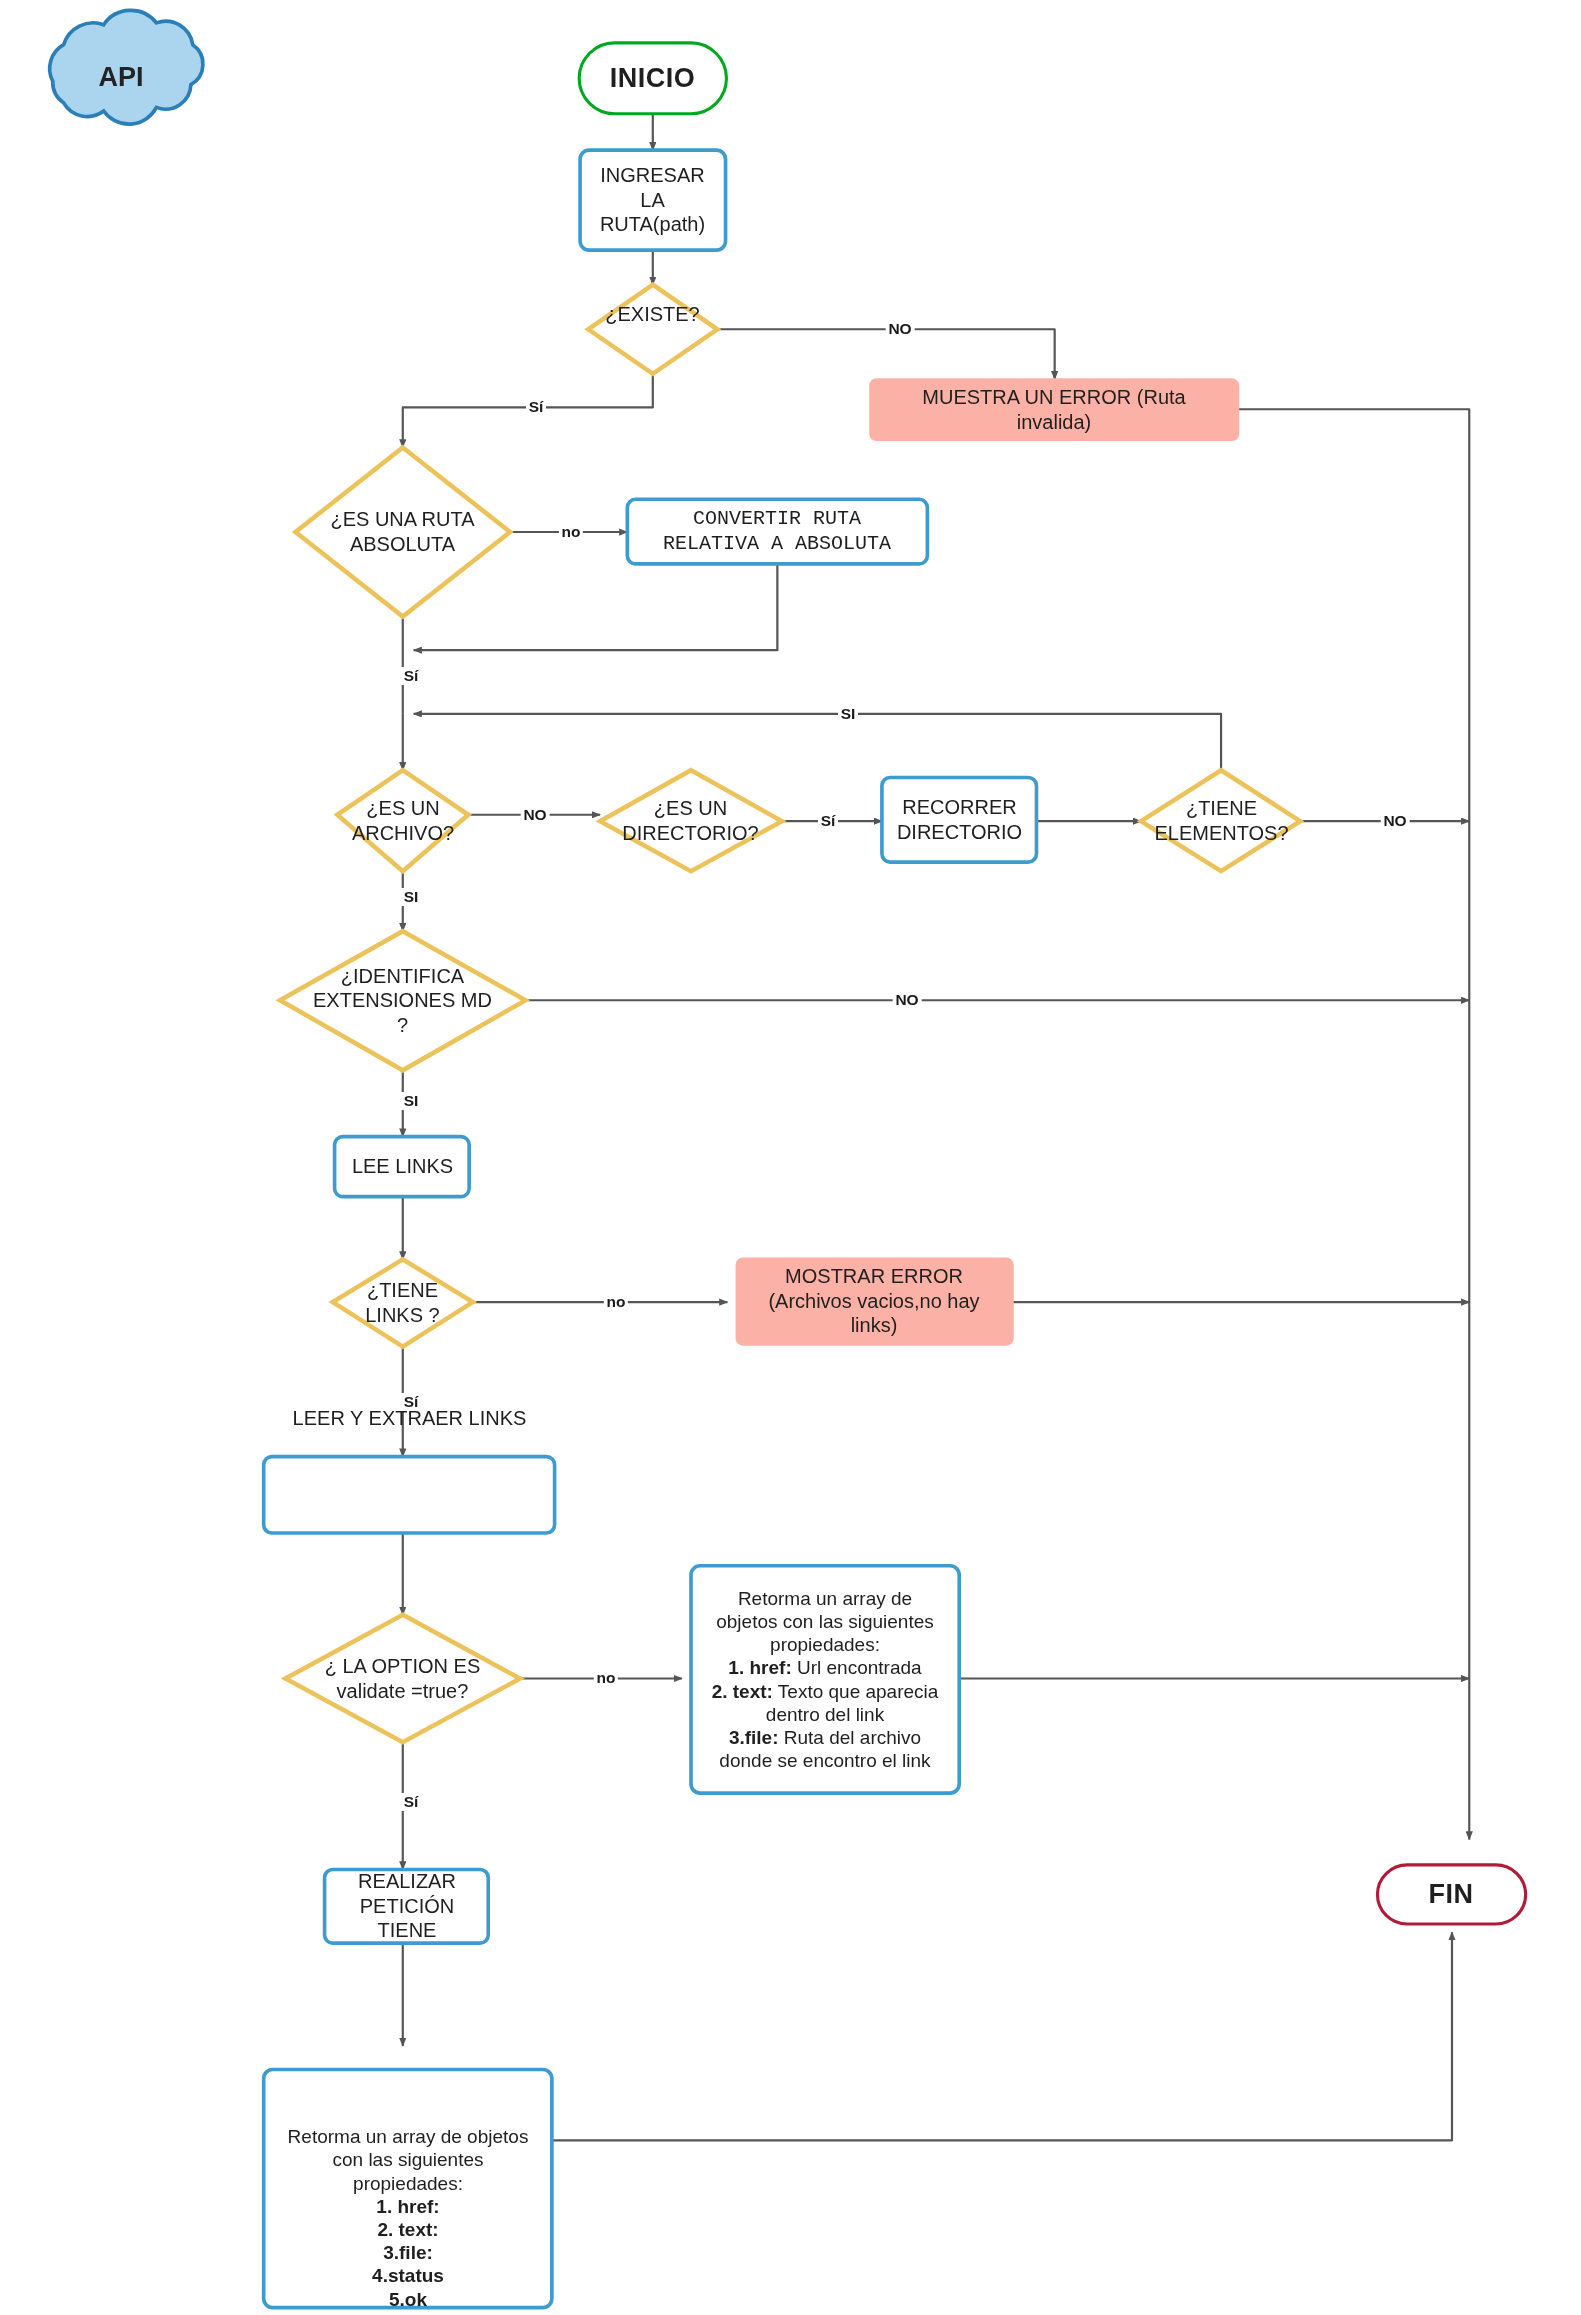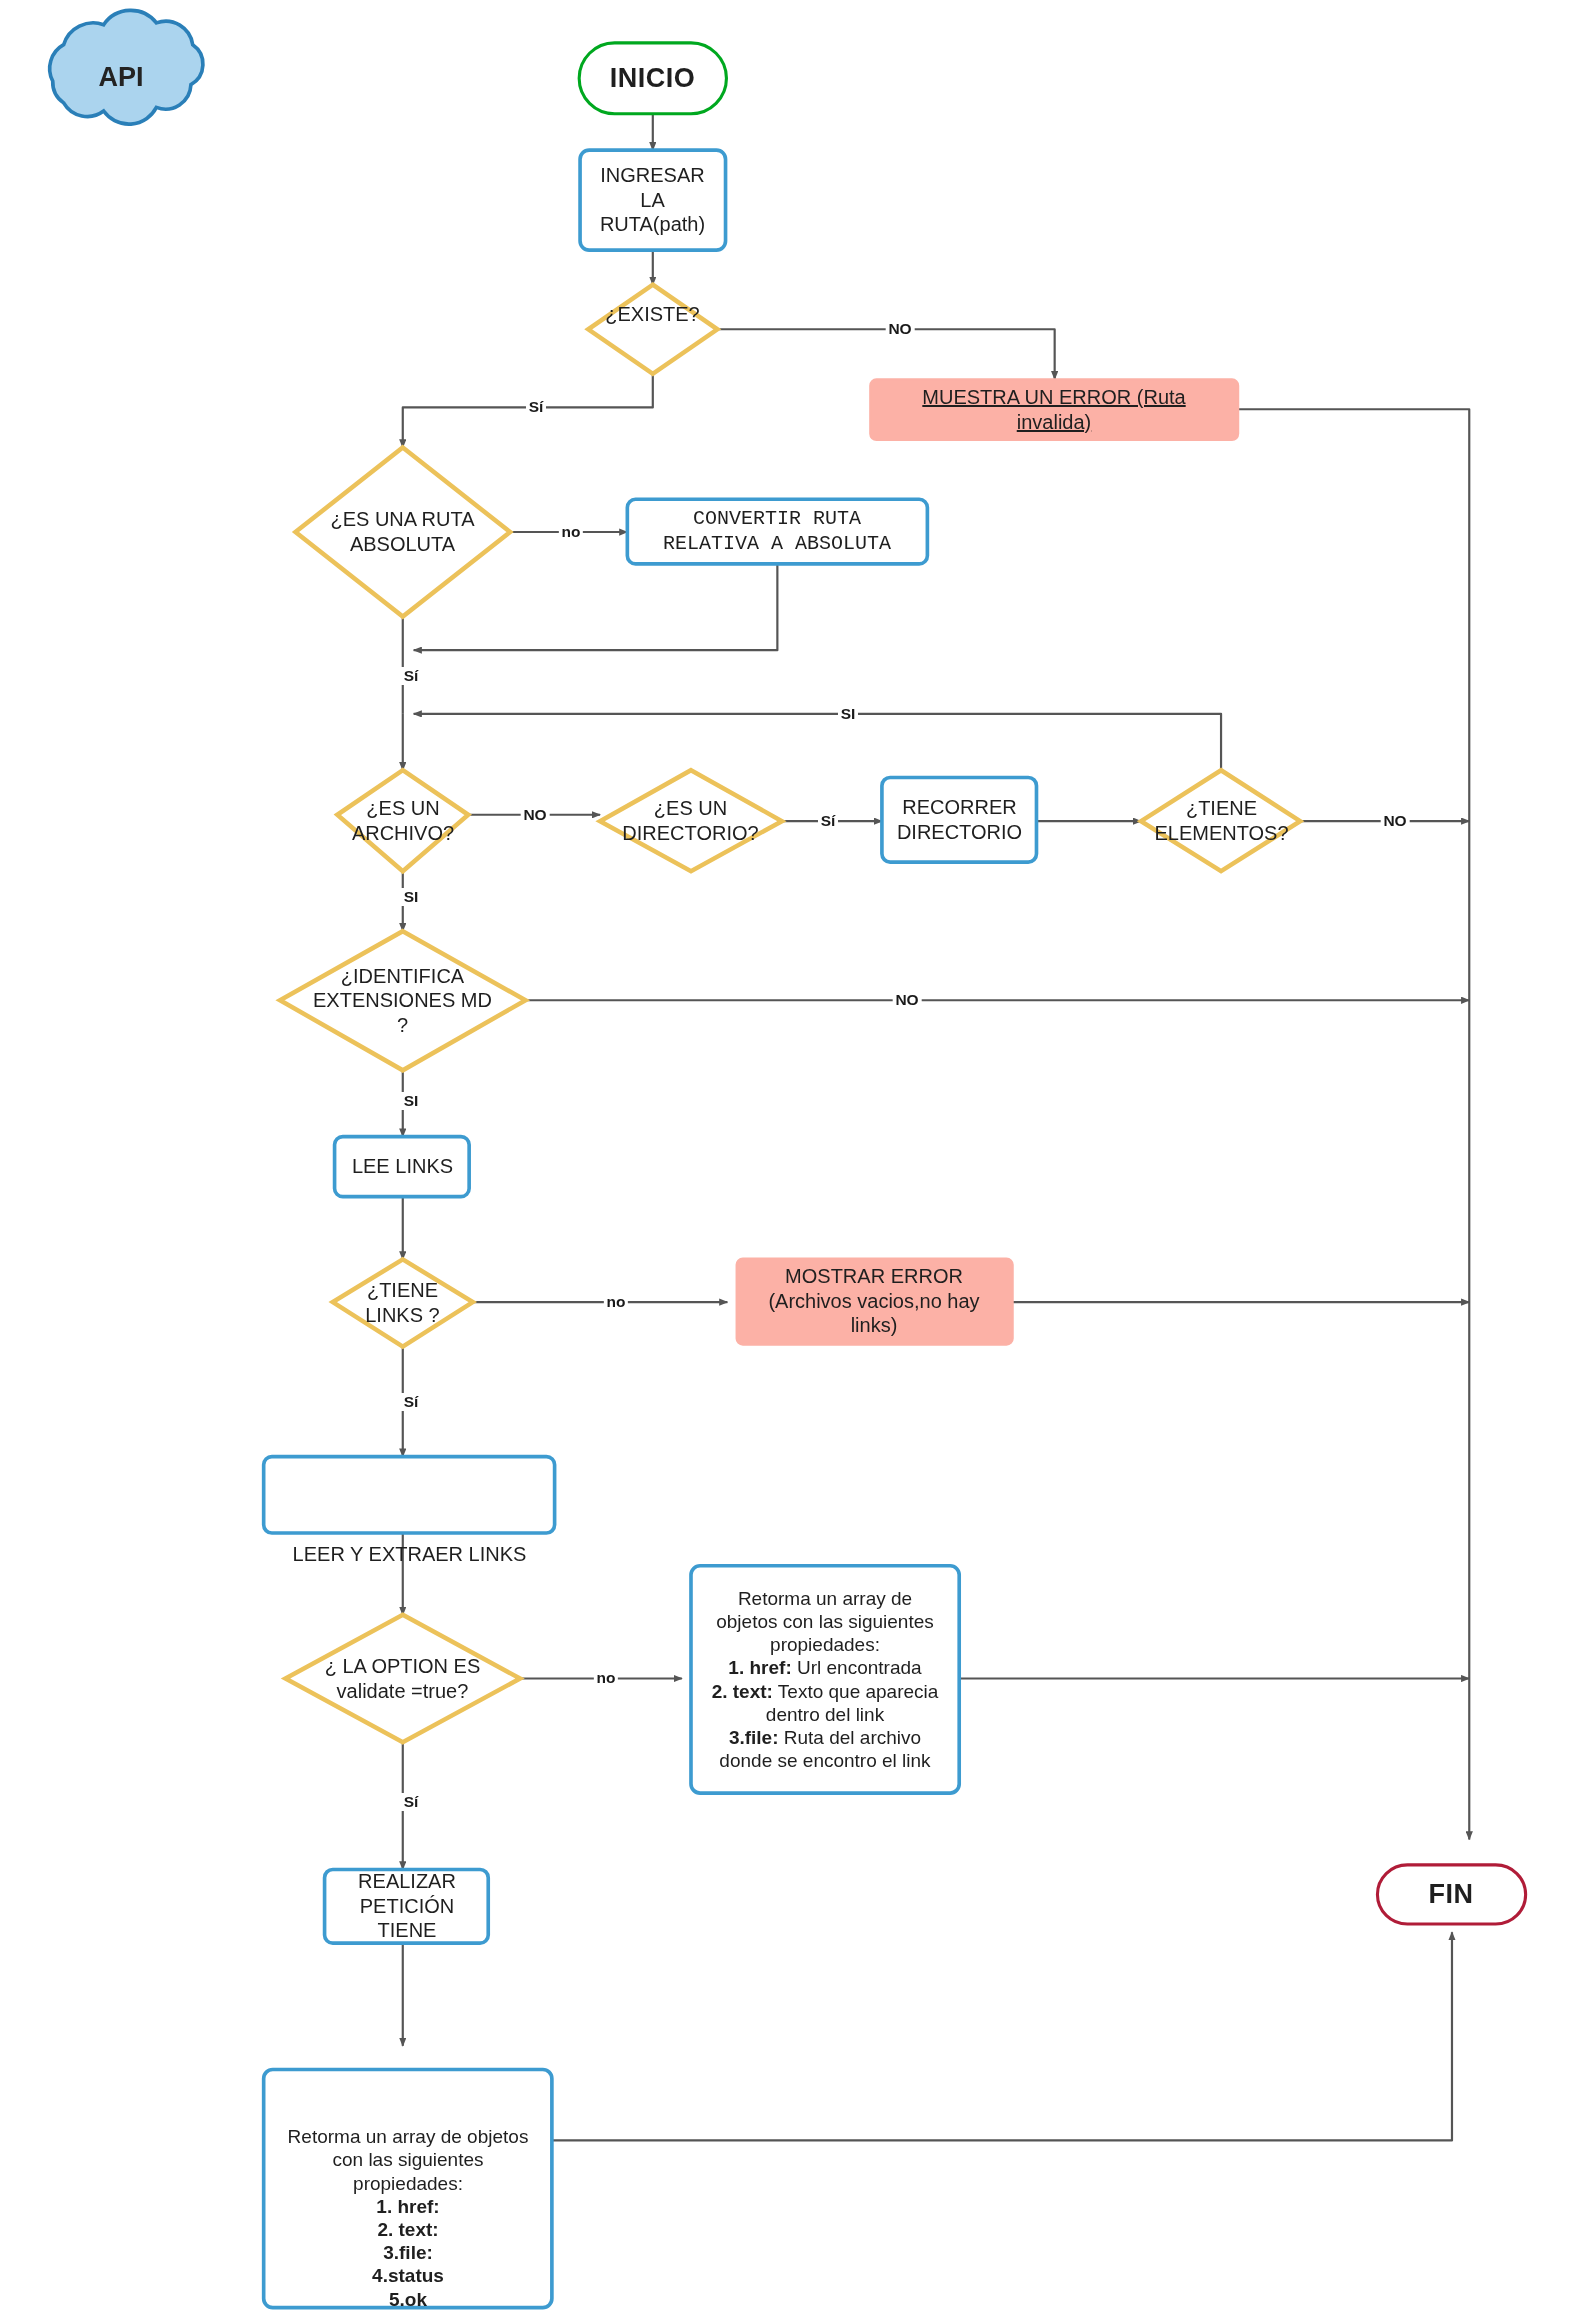--- a/index.html
+++ b/index.html
@@ -142,21 +142,21 @@
   <div class="nodetext term" style="left:579px;top:43px;width:147px;height:71px;">INICIO</div>
 
   <div class="nodetext" style="left:580px;top:150px;width:145px;height:100px;flex-direction:column;">
     <span>INGRESAR</span>
     <span>LA</span>
     <span>RUTA(path)</span>
   </div>
 
   <div class="nodetext" style="left:588px;top:270px;width:129px;height:89px;">¿EXISTE?</div>
 
-  <div class="nodetext" style="left:870px;top:379px;width:368px;height:61px;flex-direction:column;text-decoration:underline;">
+  <div class="nodetext" style="left:870px;top:379px;width:368px;height:61px;flex-direction:column;">
     <span>MUESTRA UN ERROR (Ruta</span>
     <span>invalida)</span>
   </div>
 
   <div class="nodetext" style="left:295px;top:447px;width:215px;height:169px;flex-direction:column;">
     <span>¿ES UNA RUTA</span>
     <span>ABSOLUTA</span>
   </div>
 
   <div class="nodetext" style="left:627px;top:499px;width:300px;height:65px;flex-direction:column;font-family:Liberation Mono, monospace;">
@@ -196,21 +196,21 @@
     <span>¿TIENE</span>
     <span>LINKS ?</span>
   </div>
 
   <div class="nodetext" style="left:736px;top:1258px;width:276px;height:86px;flex-direction:column;">
     <span>MOSTRAR ERROR</span>
     <span>(Archivos vacios,no hay</span>
     <span>links)</span>
   </div>
 
-  <div class="nodetext" style="left:264px;top:1516px;width:291px;height:76px;">LEER Y EXTRAER LINKS</div>
+  <div class="nodetext" style="left:264px;top:1380px;width:291px;height:76px;">LEER Y EXTRAER LINKS</div>
 
   <div class="nodetext" style="left:285px;top:1615px;width:235px;height:127px;flex-direction:column;">
     <span>¿ LA OPTION ES</span>
     <span>validate =true?</span>
   </div>
 
   <div class="nodetext" style="left:691px;top:1566px;width:268px;height:227px;flex-direction:column;font-size:19px;">
     <span>Retorma un array de</span>
     <span>objetos con las siguientes</span>
     <span>propiedades:</span>

